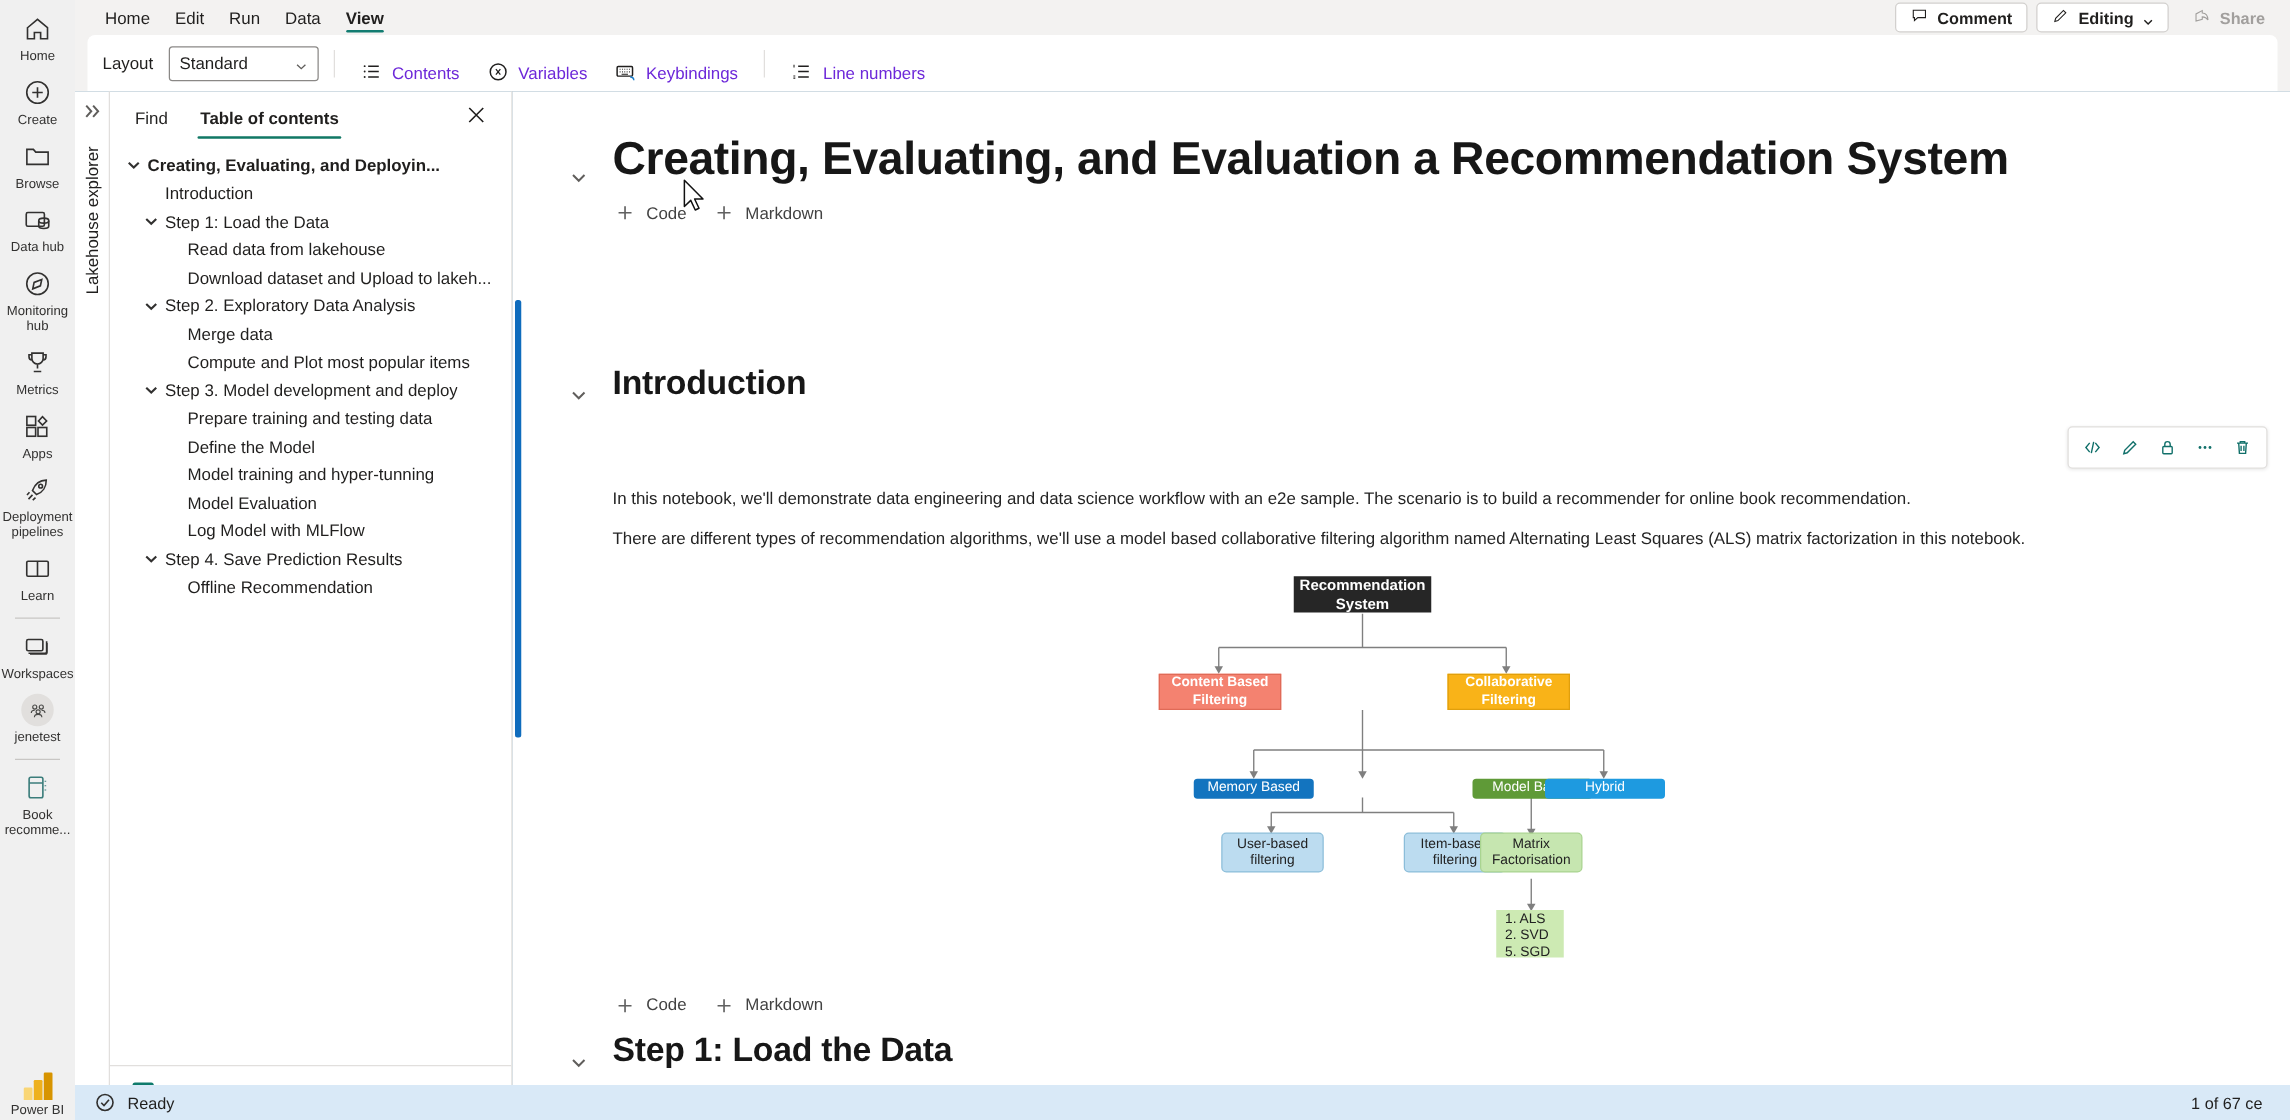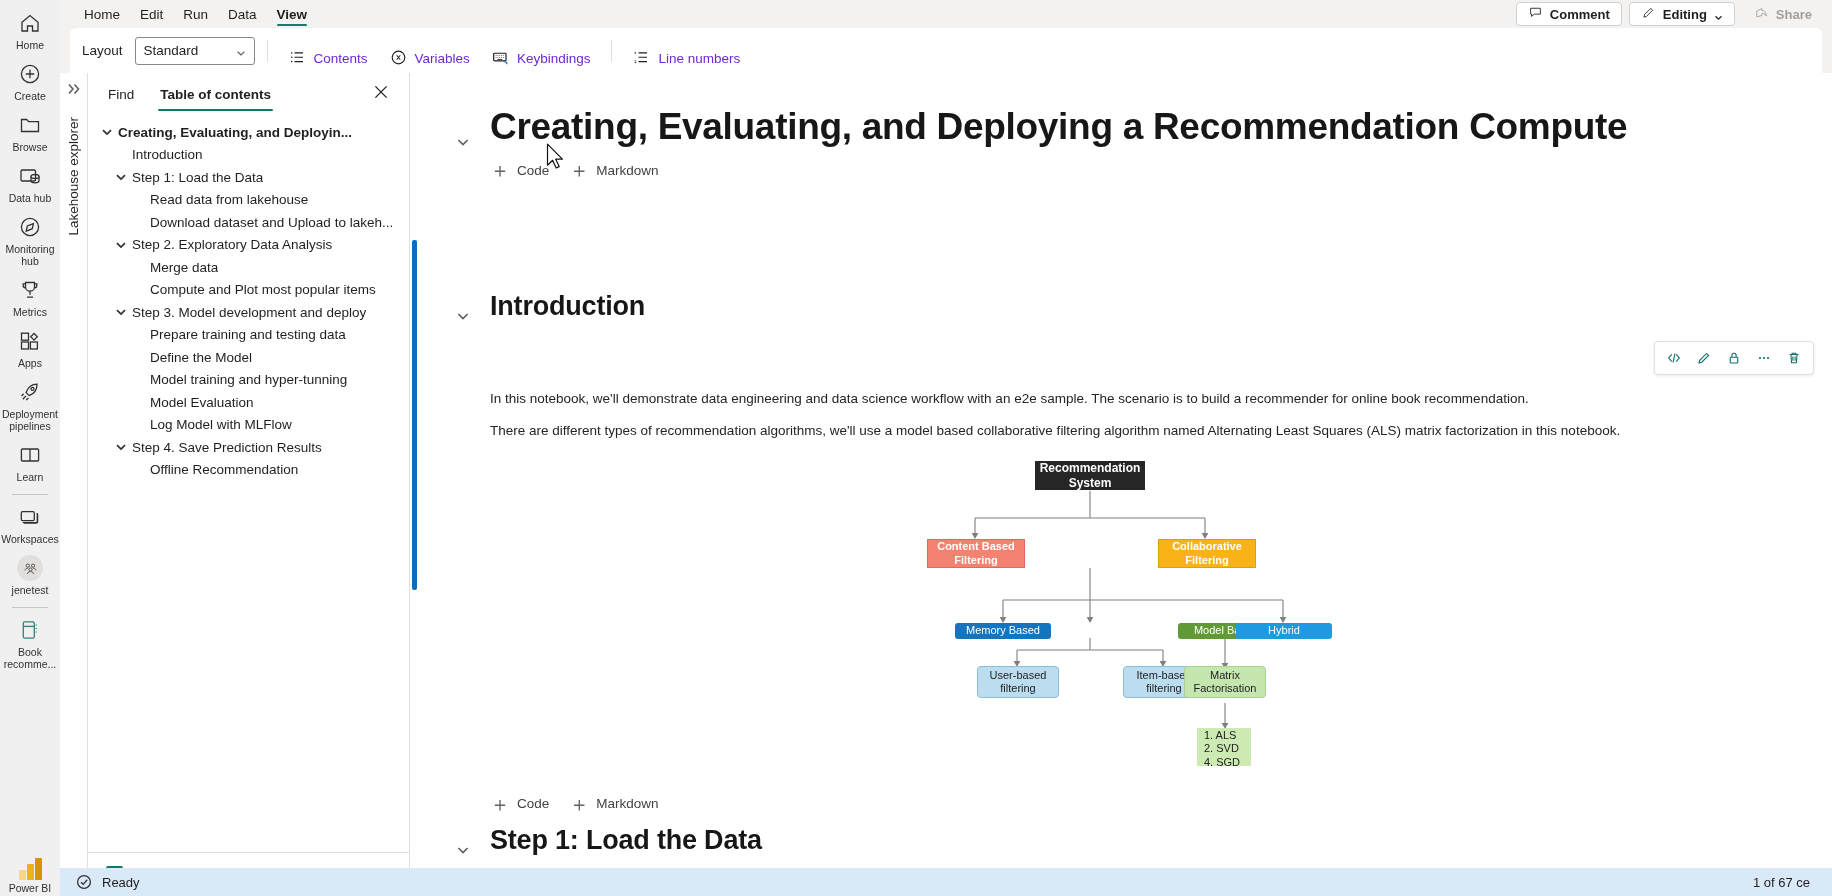--- a/index.html
+++ b/index.html
@@ -593,21 +593,21 @@
       <div class="canvas">
 
         <div class="cell-sel-bar" style="top:167px; height:350px;"></div>
 
         <div class="fold" style="top:60px;">
           <svg viewBox="0 0 14 14">
               <path d="M2.4 5 7 9.6 11.6 5"></path>
             </svg>
         </div>
         <div style="position:absolute; left:80px; top:32px; right:40px;">
-          <div class="h1">Creating, Evaluating, and Deploying a Recommendation Compute</div>
+          <div class="h1">Creating, Evaluating, and Evaluation a Recommendation System</div>
           <div class="addbar" style="margin-top:14px;">
             <div class="addbtn">
               <span class="plus">＋</span>
               <span>Code</span>
             </div>
             <div class="addbtn">
               <span class="plus">＋</span>
               <span>Markdown</span>
             </div>
           </div>
@@ -725,21 +725,21 @@
             <span>Item-based filtering</span>
           </div>
 
           <div class="dg-node dg-grn-lt" style="left:249px; top:228px; width:82px; height:32px;">
             <span>Matrix Factorisation</span>
           </div>
 
           <div class="dg-node dg-list" style="left:262px; top:290px; width:54px; height:38px; display:block; padding-top:1px;">
             <div>1. ALS</div>
             <div>2. SVD</div>
-            <div>4. SGD</div>
+            <div>5. SGD</div>
           </div>
         </div>
 
         <div class="addbar" style="position:absolute; left:80px; top:723px;">
           <div class="addbtn">
             <span class="plus">＋</span>
             <span>Code</span>
           </div>
           <div class="addbtn">
             <span class="plus">＋</span>

